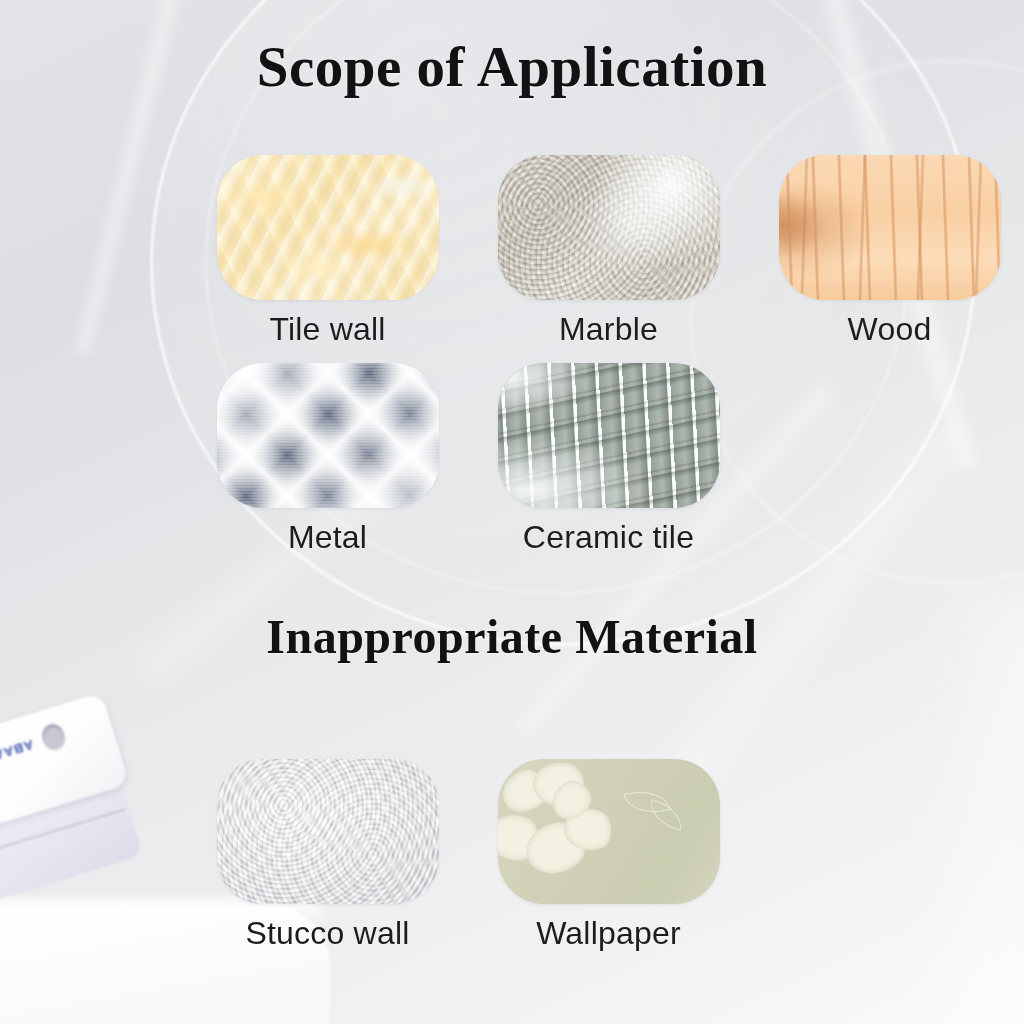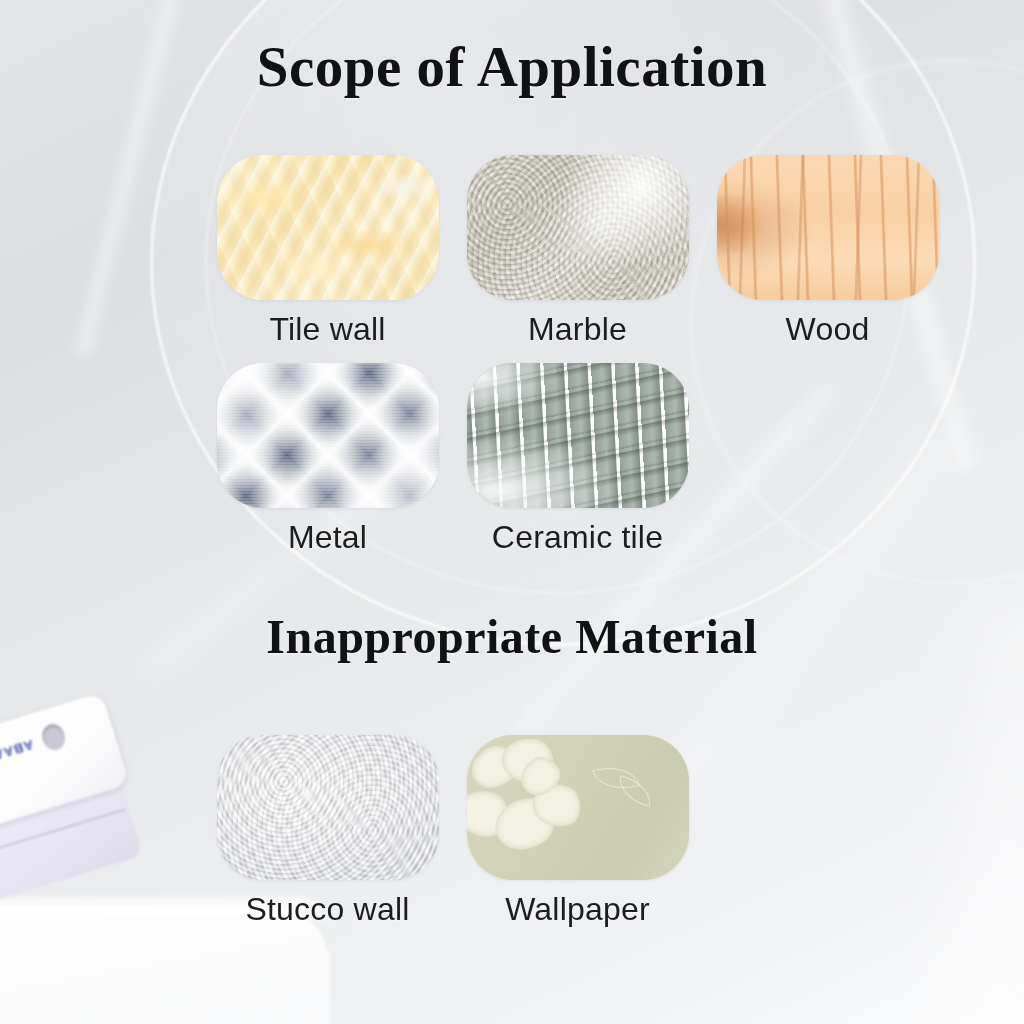--- a/index.html
+++ b/index.html
@@ -132,25 +132,25 @@
   #title-scope { top: 22px; font-size: 57px; margin-top: 12px; }
   #title-inappropriate { top: 609px; font-size: 48px; }
 
   
   .grid {
     position: absolute;
     left: 205px;
     width: 800px;
     display: grid;
     grid-template-columns: repeat(3, 245px);
-    column-gap: 5px;
+    column-gap: 36px;
     z-index: 5;
   }
   #grid-scope { top: 155px; row-gap: 18px; }
-  #grid-inappropriate { top: 735px; }
+  #grid-inappropriate { top: 759px; }
 
   .cell { width: 245px; }
 
   .swatch {
     width: 222px; height: 145px;
     margin: 0 auto;
     border-radius: 46px;
     overflow: hidden;
     position: relative;
     box-shadow: 0 1px 3px rgba(150,155,165,0.18);

